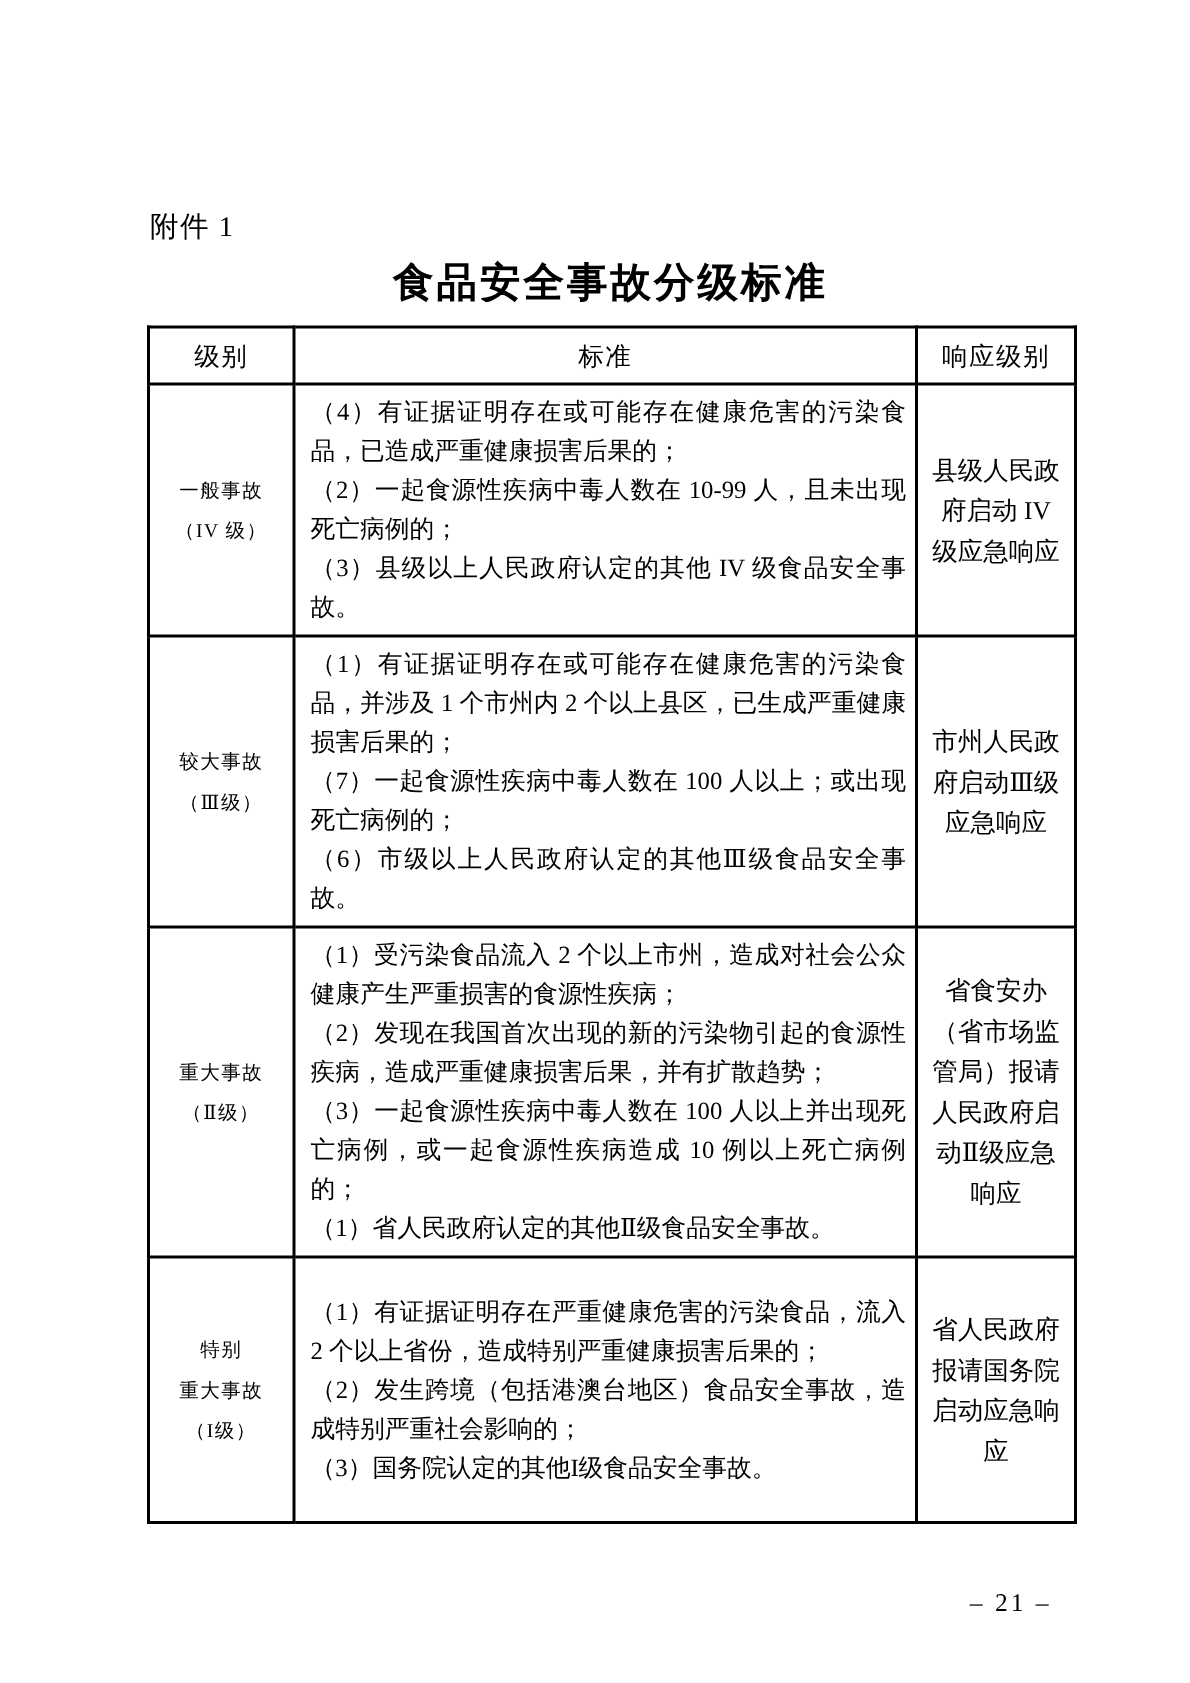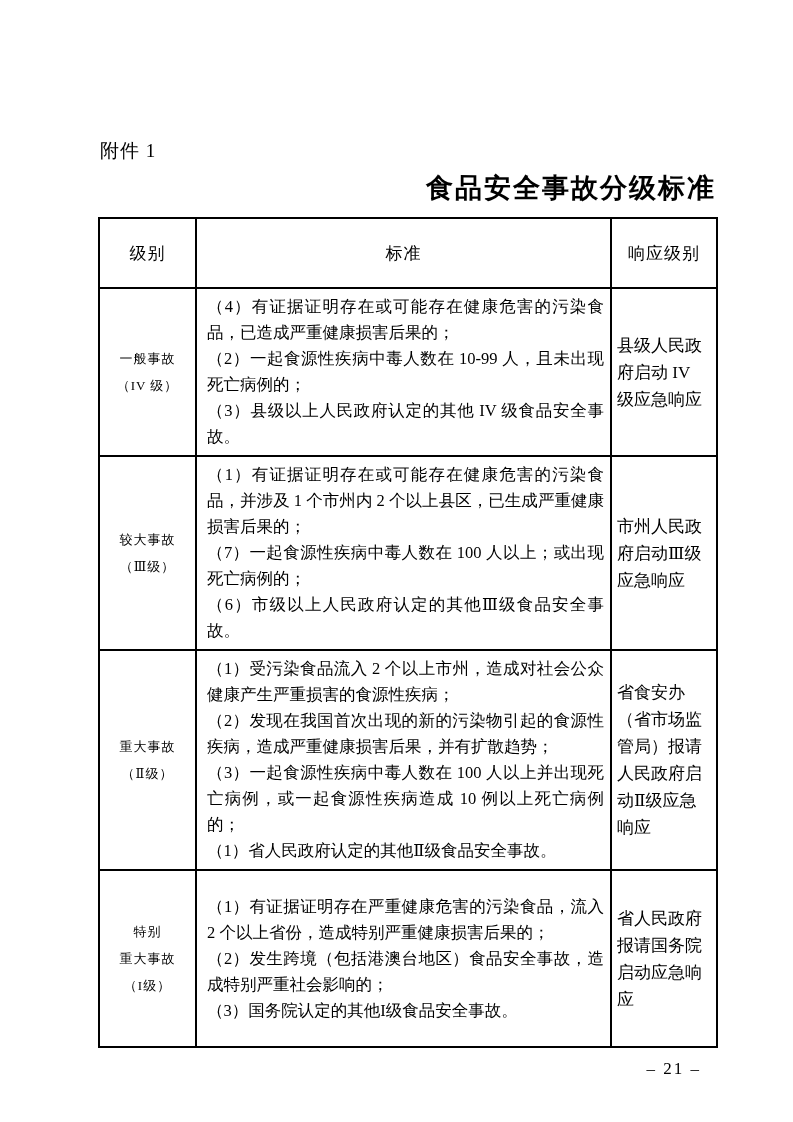--- a/index.html
+++ b/index.html
@@ -23,37 +23,37 @@
     left: 100px;
     font-size: 19px;
     letter-spacing: 1px;
   }
   .doc-title {
     position: absolute;
     top: 158px;
     left: 98px;
     width: 618px;
     margin: 0;
-    text-align: right;
+    text-align: center;
     font-size: 27px;
     font-weight: bold;
     letter-spacing: 2px;
   }
   table.grade-table {
     position: absolute;
     top: 205px;
     left: 98px;
     width: 618px;
     border-collapse: collapse;
     table-layout: fixed;
   }
   .grade-table th,
   .grade-table td {
     border: 2px solid #000000;
-    padding: 16px;
+    padding: 0;
   }
   .grade-table th {
     height: 36px;
     font-size: 17px;
     font-weight: normal;
     text-align: center;
     letter-spacing: 1px;
   }
   col.c-level    { width: 97px; }
   col.c-criteria { width: 415px; }
@@ -69,20 +69,21 @@
     vertical-align: middle;
     font-size: 16.5px;
     line-height: 26px;
     padding: 5px 6px 5px 10px;
     text-align: justify;
   }
   td.cell-criteria p {
     margin: 0;
   }
   td.cell-response {
+    text-align: center;
     vertical-align: middle;
     font-size: 17px;
     line-height: 27px;
     padding: 0 5px;
   }
   tr.row-1 { height: 156px; }
   tr.row-2 { height: 155px; }
   tr.row-3 { height: 212px; }
   tr.row-4 { height: 177px; }
   .page-number {

